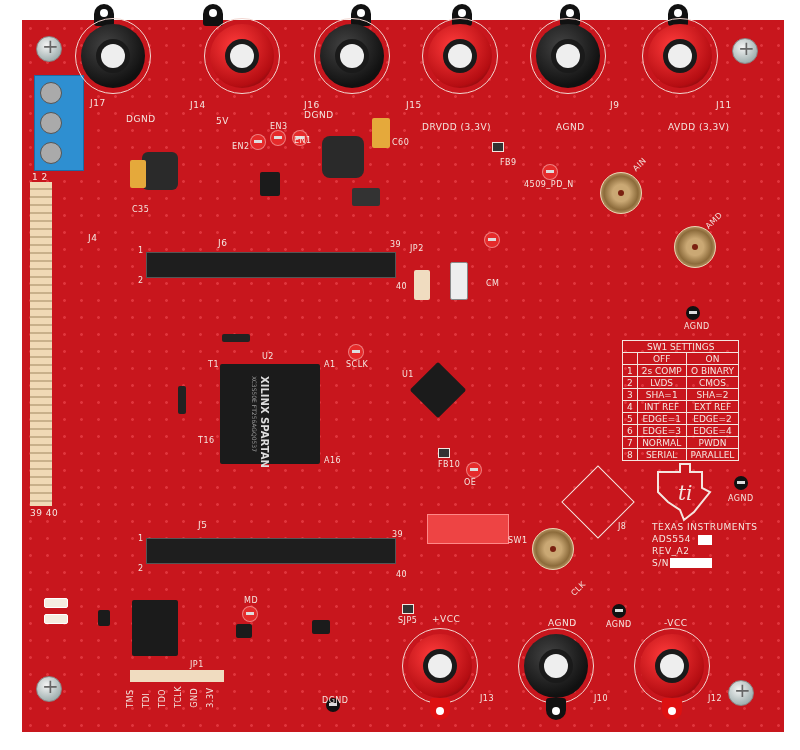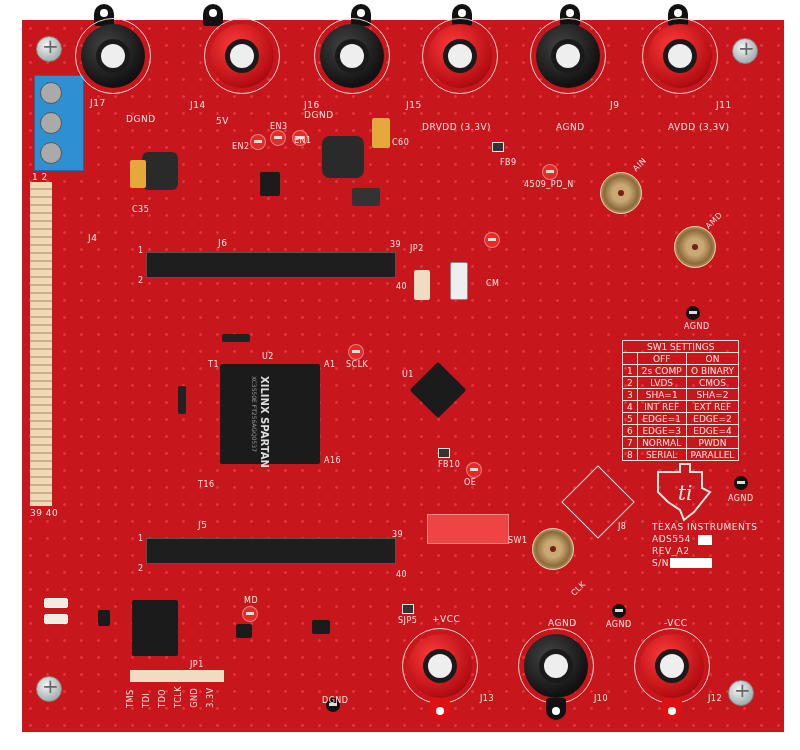--- a/index.html
+++ b/index.html
@@ -179,21 +179,21 @@
       <span>SPARTAN</span>
     </div>
     <div style="position:absolute;left:38px;top:12px;transform:rotate(90deg);transform-origin:left top;color:#999;font-size:6px;white-space:nowrap;">
       <span>XC3S50E</span>
       <span>FT256AGQ0537</span>
     </div>
   </div>
   <span class="lbl s" style="left:240px;top:332px;">U2</span>
   <span class="lbl s" style="left:186px;top:340px;">T1</span>
   <span class="lbl s" style="left:302px;top:340px;">A1</span>
-  <span class="lbl s" style="left:176px;top:460px;">T16</span>
+  <span class="lbl s" style="left:176px;top:416px;">T16</span>
   <span class="lbl s" style="left:302px;top:436px;">A16</span>
 
   <div class="tp red" style="left:326px;top:324px;"></div>
   <span class="lbl s" style="left:324px;top:340px;">SCLK</span>
 
   <div class="chip" style="left:396px;top:350px;width:40px;height:40px;transform:rotate(45deg);"></div>
   <span class="lbl s" style="left:380px;top:350px;">U1</span>
 
   <div class="smd" style="left:416px;top:428px;width:10px;height:8px;"></div>
   <span class="lbl s" style="left:416px;top:440px;">FB10</span>

